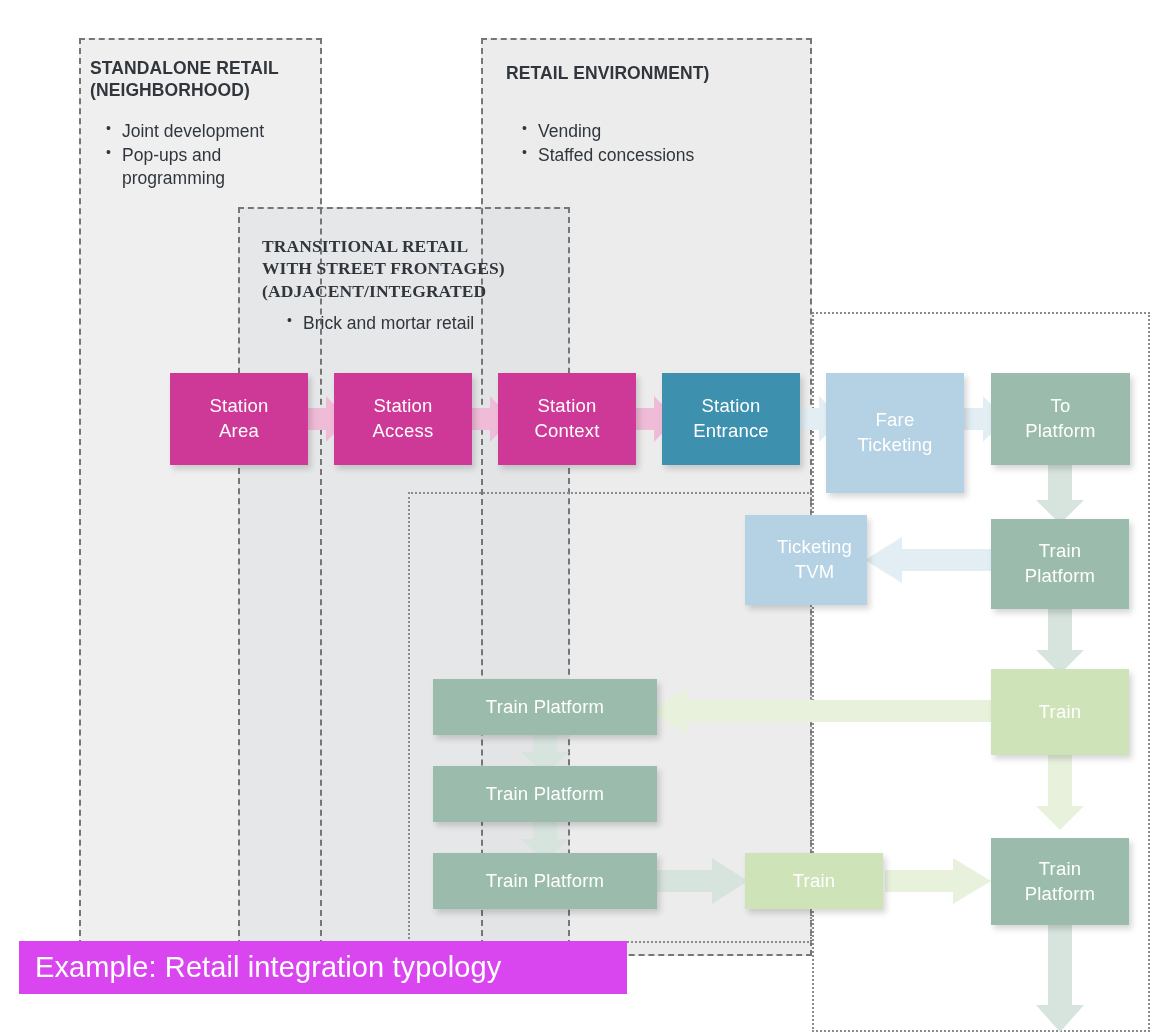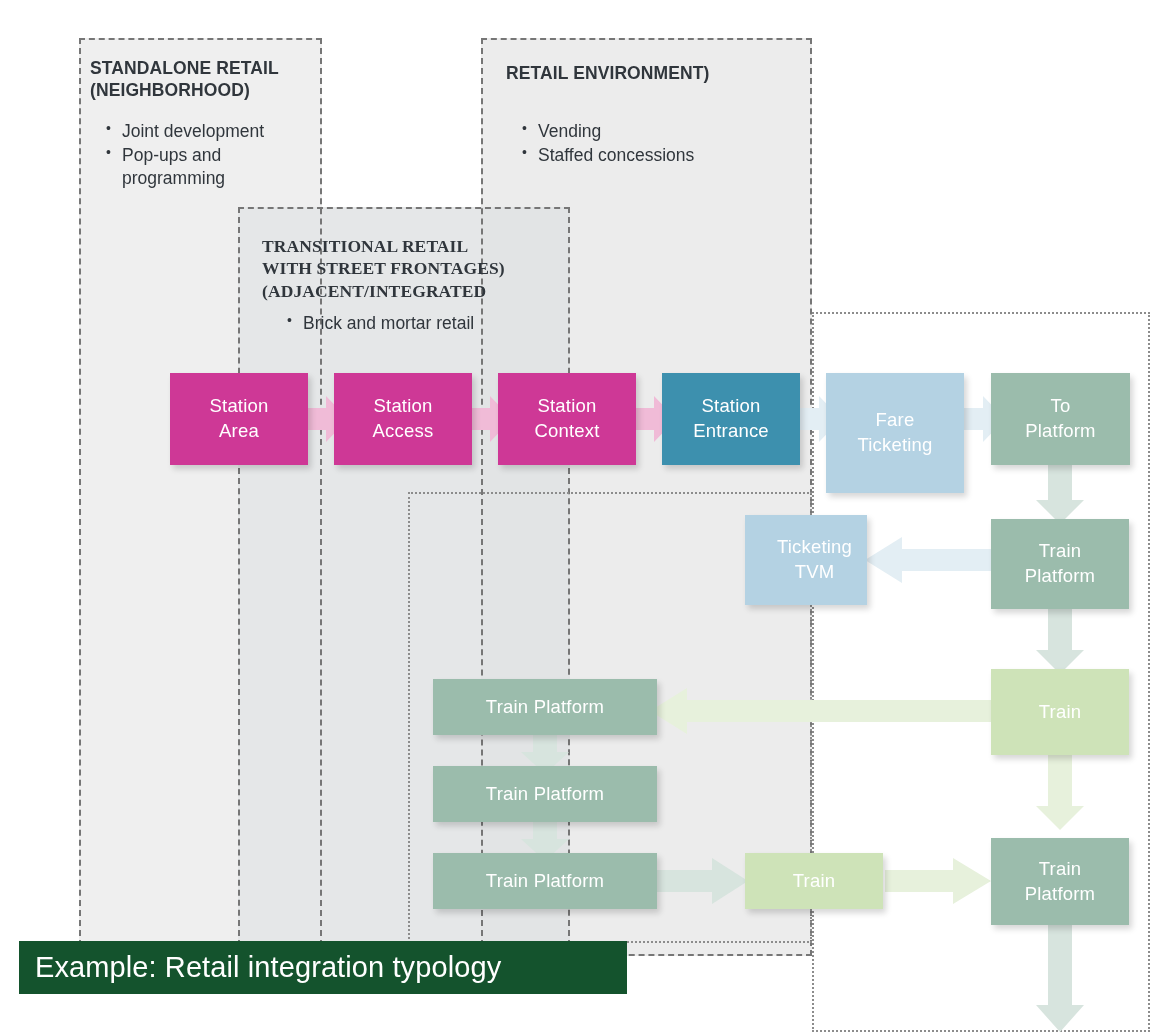--- a/index.html
+++ b/index.html
@@ -69,21 +69,21 @@
 
   
   .arrow{position:absolute;z-index:4;}
   .arrow svg{display:block;width:100%;height:100%;}
 
   
   .caption{
     position:absolute;
     display:flex;
     align-items:center;
-    background:#14532d;
+    background:#d946ef;
     color:#ffffff;
     font-size:29px;
     padding:0 16px;
     z-index:20;
     letter-spacing:.1px;
   }
 </style>
 </head>
 <body>
 

